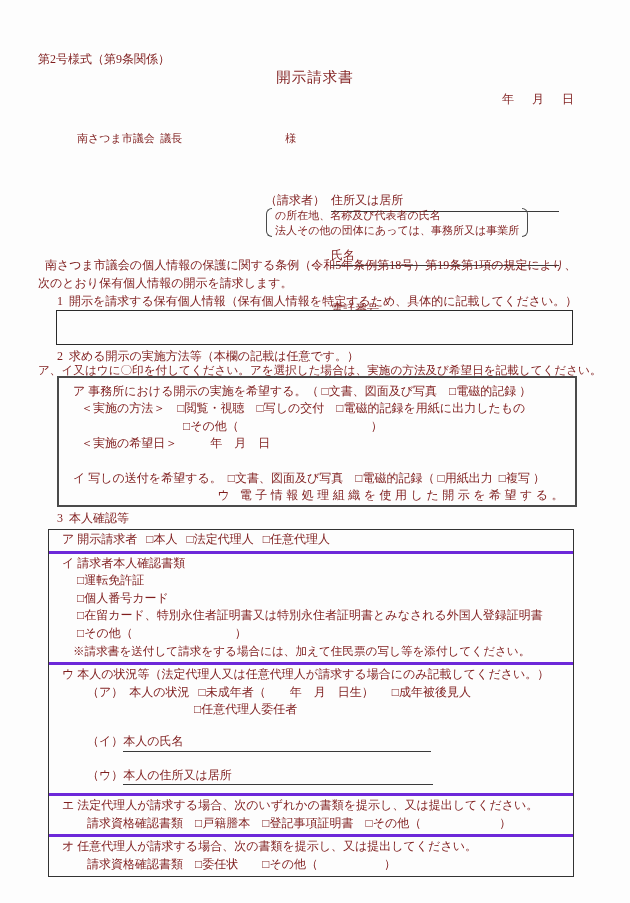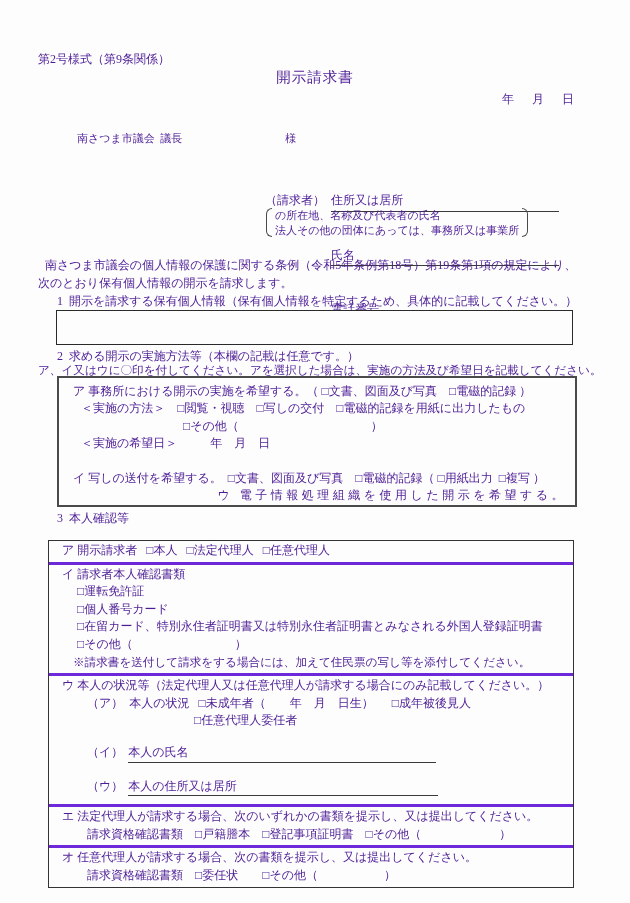--- a/index.html
+++ b/index.html
@@ -1,18 +1,18 @@
 <!DOCTYPE html>
 <html><head>
 <meta charset="utf-8">
 <style>
   html,body{margin:0;padding:0;background:#e8e8e8;}
   .page{
     position:relative;width:630px;height:903px;margin:0 auto;
-    background:#fdfdfd;color:#4c1d95;
+    background:#fdfdfd;color:#7f1d1d;
     font-family:"Liberation Serif","DejaVu Serif",serif;
     font-size:12px;line-height:17px;overflow:hidden;
   }
   .abs{position:absolute;white-space:pre;}
   .form-code{left:38px;top:51px;}
   .doc-title{left:0;top:69px;width:100%;text-align:center;font-size:14.5px;letter-spacing:1px;white-space:pre;}
   .date-line{right:56px;top:91px;}
   .addressee{left:57px;top:130px;font-size:11px;margin-left:20px;}
   .honorific{display:inline-block;margin-left:103px;}
 
@@ -40,32 +40,32 @@
 
   .box2{left:57px;top:376px;width:500px;height:117px;border:2px solid #4a4a4a;padding:5px 8px;background:#fdfdfd;}
   .bx-line{white-space:pre;line-height:17.4px;}
   .bx-ind1{padding-left:6px;}
   .bx-ind2{padding-left:14px;}
   .bx-ind3{padding-left:116px;}
   .blank{height:17.4px;}
   .spaced{letter-spacing:3.5px;text-align:right;}
 
   .sec3-h{top:510px;}
-  .table3{position:absolute;left:48px;top:540px;width:524px;border:1.2px solid #333;background:#fdfdfd;}
+  .table3{position:absolute;left:48px;top:529px;width:524px;border:1.2px solid #333;background:#fdfdfd;}
   .t-row{border-top:3px solid #6d28d9;padding:1px 0 2px 0;}
   .t-row:first-child{border-top:none;}
   .tr-line{white-space:pre;line-height:17.6px;}
   .ti0{padding-left:13px;}
   .ti1{padding-left:28px;}
   .ti2{padding-left:38px;}
   .ti3{padding-left:145px;}
   .note-line{font-size:11.6px;padding-left:24px;}
   .name-line{margin-top:14px;}
   .addr-line{margin-top:15px;margin-bottom:6px;}
-  .uf{display:inline-block;border-bottom:1px solid #3a3a3a;margin-left:5px;white-space:pre;}
+  .uf{display:inline-block;border-bottom:1px solid #3a3a3a;white-space:pre;}
 </style>
 </head>
 <body>
 
 <div class="page">
 
   <div class="abs form-code">第2号様式（第9条関係）</div>
   <div class="abs doc-title">開示請求書</div>
   <div class="abs date-line">年      月      日</div>
 

